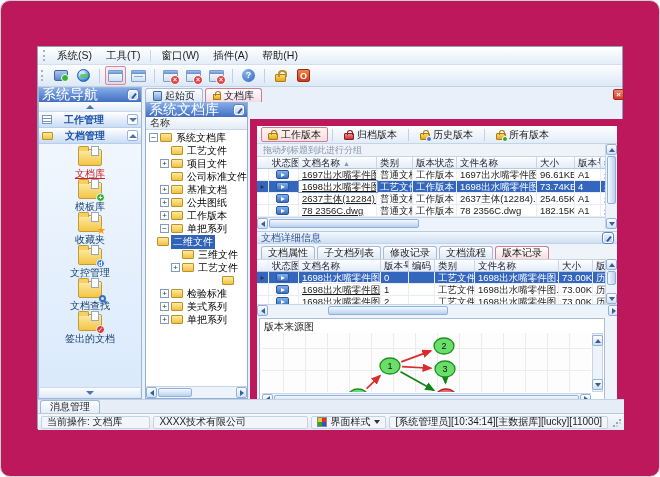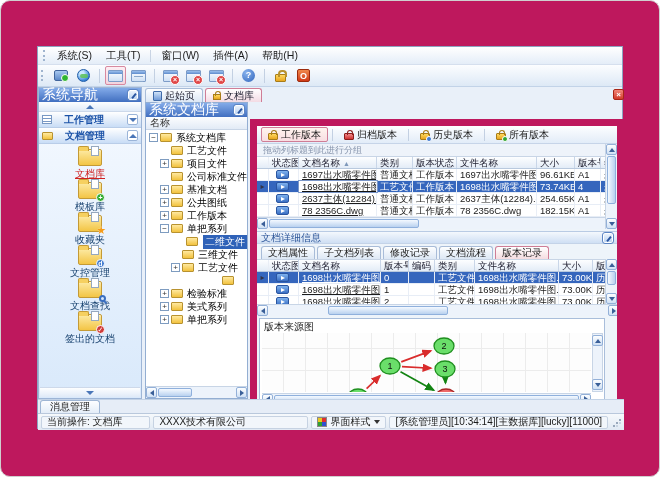--- a/index.html
+++ b/index.html
@@ -313,21 +313,21 @@
           <div class="tnode" style="padding-left: 14px;">
             <span class="exp">+</span>
             <span class="tfol"></span>
             <span class="tl">工作版本</span>
           </div>
           <div class="tnode" style="padding-left: 14px;">
             <span class="exp">−</span>
             <span class="tfol"></span>
             <span class="tl">单把系列</span>
           </div>
-          <div class="tnode selected" style="padding-left: 25px; justify-content: space-between;">
+          <div class="tnode selected" style="">
             <span class="expsp"></span>
             <span class="tfol"></span>
             <span class="tl">二维文件</span>
           </div>
           <div class="tnode" style="padding-left: 25px;">
             <span class="expsp"></span>
             <span class="tfol"></span>
             <span class="tl">三维文件</span>
           </div>
           <div class="tnode" style="padding-left: 25px;">

